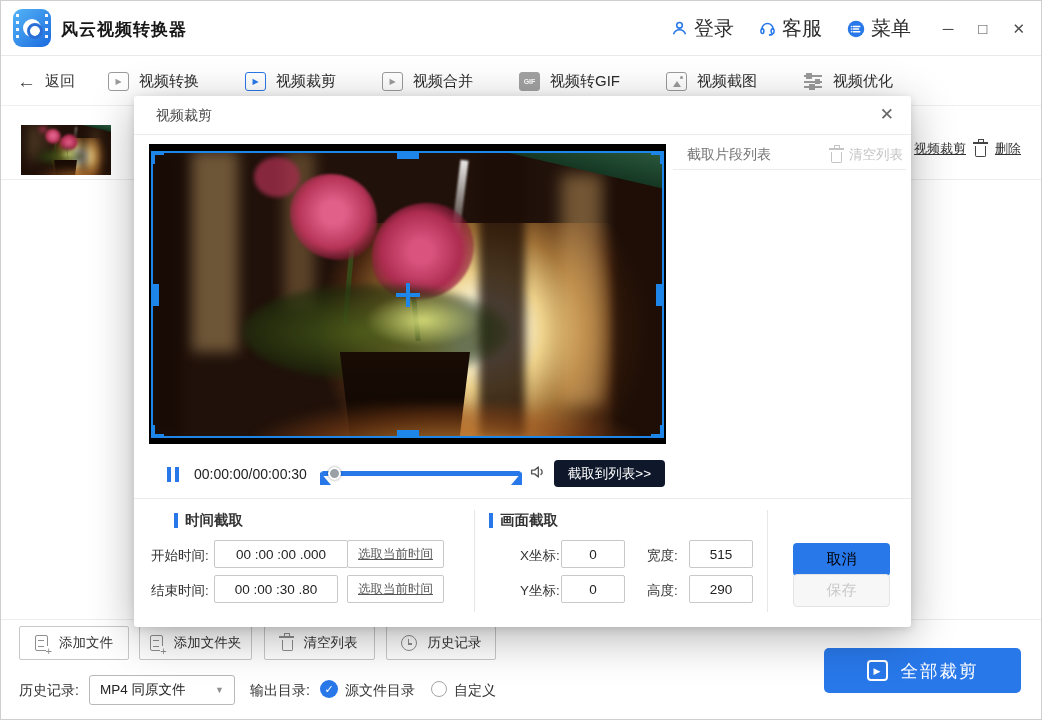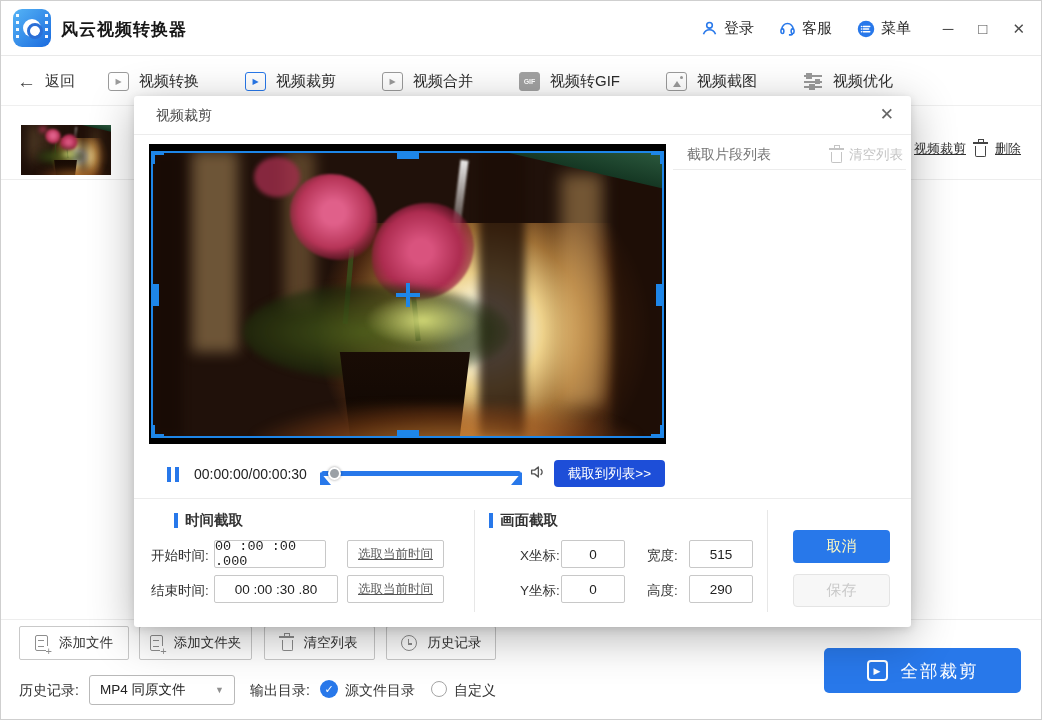--- a/index.html
+++ b/index.html
@@ -19,21 +19,21 @@
           background:linear-gradient(135deg,#55b4f6,#1a6ade); }
   .logo .film { position:absolute; top:5px; width:3px; height:28px;
           background:repeating-linear-gradient(180deg, rgba(255,255,255,.95) 0 3px, transparent 3px 7px); }
   .logo .film.l { left:3px; } .logo .film.r { right:3px; }
   .logo .lens { position:absolute; left:50%; top:50%; width:18px; height:18px; margin:-9px 0 0 -9px;
           background:#fff; border-radius:50%; }
   .logo .lens::after { content:""; position:absolute; left:4px; top:4px; width:10px; height:10px;
           border-radius:50%; border:3px solid #2b6fd6; }
   .app-title { position:absolute; left:60px; top:17px; font-size:17px; font-weight:bold; color:#171717; letter-spacing:1px; }
   .tb-right { position:absolute; right:130px; top:0; height:55px; display:flex; gap:25px; align-items:center; }
-  .tb-item { display:flex; gap:6px; align-items:center; font-size:15px; color:#2e2e2e; cursor:pointer; }
+  .tb-item { display:flex; gap:6px; align-items:center; font-size:20px; color:#2e2e2e; cursor:pointer; }
   .win-controls { position:absolute; right:16px; top:0; height:55px; display:flex; gap:25px; align-items:center;
                   color:#4c4c4c; font-size:15px; }
   .win-controls span { cursor:pointer; line-height:1; }
 
   
   .toolbar { position:absolute; left:0; right:0; top:56px; height:49px; border-bottom:1px solid #efefef; background:#fff; }
   .back { position:absolute; left:16px; top:0; height:49px; display:flex; gap:9px; align-items:center; font-size:15px; color:#333; cursor:pointer; }
   .back .arrow { font-size:19px; color:#444; line-height:1; }
   .tabs { position:absolute; left:107px; top:0; height:49px; display:flex; gap:46px; align-items:center; }
   .tab { display:flex; gap:10px; align-items:center; font-size:15px; color:#2b2b2b; cursor:pointer; white-space:nowrap; }
@@ -143,34 +143,34 @@
   .ptime { position:absolute; left:60px; top:370px; font-size:14px; color:#222; }
   .slider { position:absolute; left:187px; top:375px; width:200px; height:14px; cursor:pointer; }
   .slider .track { position:absolute; left:0; right:0; top:0; height:5px; border-radius:3px; background:#2878ea; }
   .slider .flag-l { position:absolute; left:-1px; top:1px; width:11px; height:13px; background:#2878ea;
                     clip-path:polygon(0 0, 0 100%, 100% 100%); }
   .slider .flag-r { position:absolute; right:-1px; top:1px; width:11px; height:13px; background:#2878ea;
                     clip-path:polygon(100% 0, 100% 100%, 0 100%); }
   .slider .thumb { position:absolute; left:7px; top:-4px; width:13px; height:13px; border-radius:50%;
                    background:#9aa0a6; border:2px solid #fff; box-shadow:0 0 3px rgba(0,0,0,.4); }
   .vol { position:absolute; left:394px; top:367px; cursor:pointer; }
-  .capture-btn { position:absolute; left:420px; top:364px; width:111px; height:27px; border-radius:4px; background:#1d4ed8;
+  .capture-btn { position:absolute; left:420px; top:364px; width:111px; height:27px; border-radius:4px; background:#0f172a;
                  color:#fff; font-size:13.5px; display:flex; align-items:center; justify-content:center; cursor:pointer; }
 
   .sec-head { position:absolute; display:flex; gap:7px; align-items:center; font-size:14.5px; font-weight:bold; color:#333; }
   .sec-head .bar { width:4px; height:15px; background:#2878ea; }
   .f-lbl { position:absolute; font-size:13.5px; color:#333; }
   .f-input { position:absolute; height:28px; border:1px solid #c8c8c8; border-radius:2px; background:#fff;
              display:flex; align-items:center; justify-content:center; font-size:13.5px; color:#222; }
   .pick-btn { position:absolute; width:97px; height:28px; border:1px solid #c8c8c8; border-radius:2px; background:#fff;
               display:flex; align-items:center; justify-content:center; font-size:12.5px; color:#555;
               text-decoration:underline; cursor:pointer; }
   .vdiv { position:absolute; width:1px; background:#e7e7e7; }
-  .cancel-btn { position:absolute; left:659px; top:434px; width:97px; height:33px; border-radius:4px; background:#2878ea;
-                color:#fef9c3; font-size:15px; display:flex; align-items:center; justify-content:center; cursor:pointer; }
+  .cancel-btn { position:absolute; left:659px; top:447px; width:97px; height:33px; border-radius:4px; background:#2878ea;
+                color:#000000; font-size:15px; display:flex; align-items:center; justify-content:center; cursor:pointer; }
   .save-btn { position:absolute; left:659px; top:478px; width:97px; height:33px; border-radius:4px; background:#f7f7f7;
               border:1px solid #e4e4e4; color:#c9c9c9; font-size:15px; display:flex; align-items:center; justify-content:center; }
 </style>
 </head>
 <body>
 
 <div class="app">
 
   <div class="titlebar">
     <div class="logo">
@@ -395,21 +395,21 @@
     </span>
     <div class="capture-btn">截取到列表&gt;&gt;</div>
 
     <div class="m-hline" style="left:0;right:0;top:402px;"></div>
 
     <div class="sec-head" style="left:19px;top:415px;padding-left:21px;">
       <span class="bar"></span>
       <span>时间截取</span>
     </div>
     <span class="f-lbl" style="left:17px;top:451px;">开始时间:</span>
-    <div class="f-input" style="left:80px;top:444px;width:112px;font-family:Liberation Mono, monospace;">00 :00 :00 .000</div>
+    <div class="f-input" style="left:80px;top:444px;width:134px;">00 :00 :00 .000</div>
     <div class="pick-btn" style="left:213px;top:444px;">选取当前时间</div>
     <span class="f-lbl" style="left:17px;top:486px;">结束时间:</span>
     <div class="f-input" style="left:80px;top:479px;width:124px;">00 :00 :30 .80</div>
     <div class="pick-btn" style="left:213px;top:479px;">选取当前时间</div>
 
     <div class="vdiv" style="left:340px;top:414px;height:102px;"></div>
 
     <div class="sec-head" style="left:355px;top:415px;">
       <span class="bar"></span>
       <span>画面截取</span>

